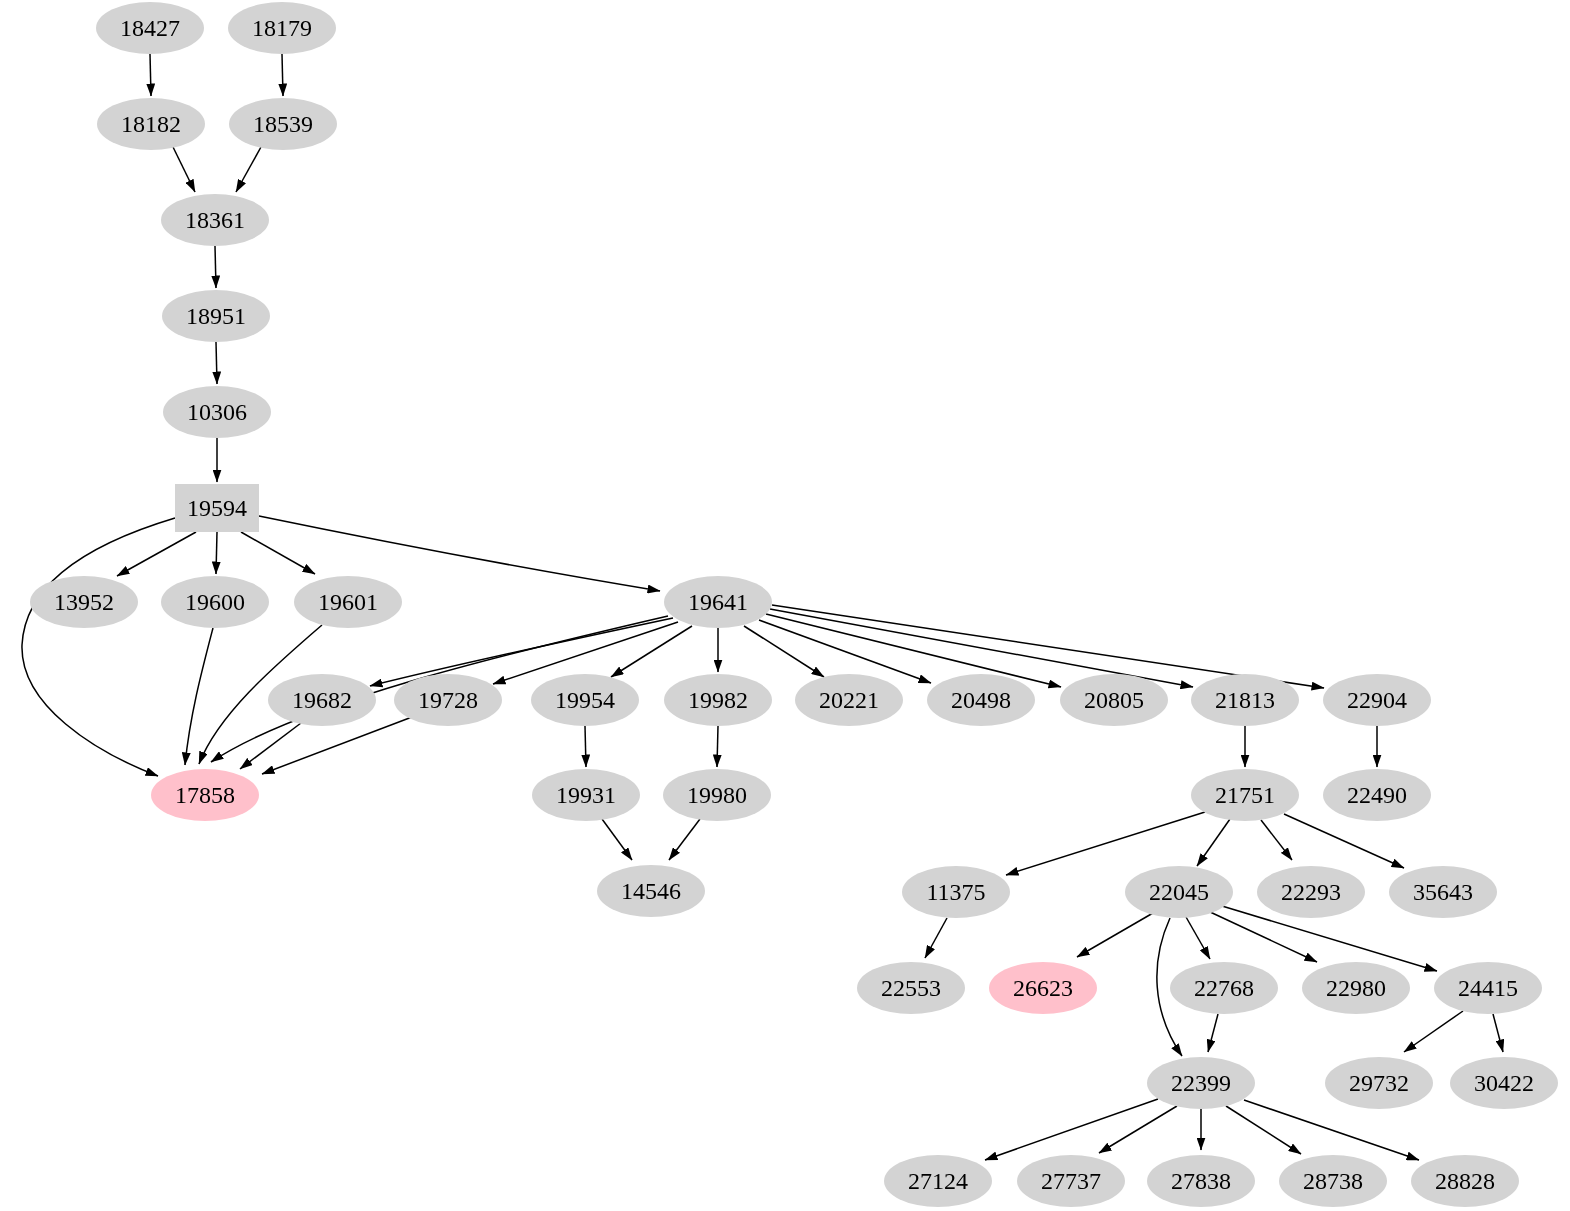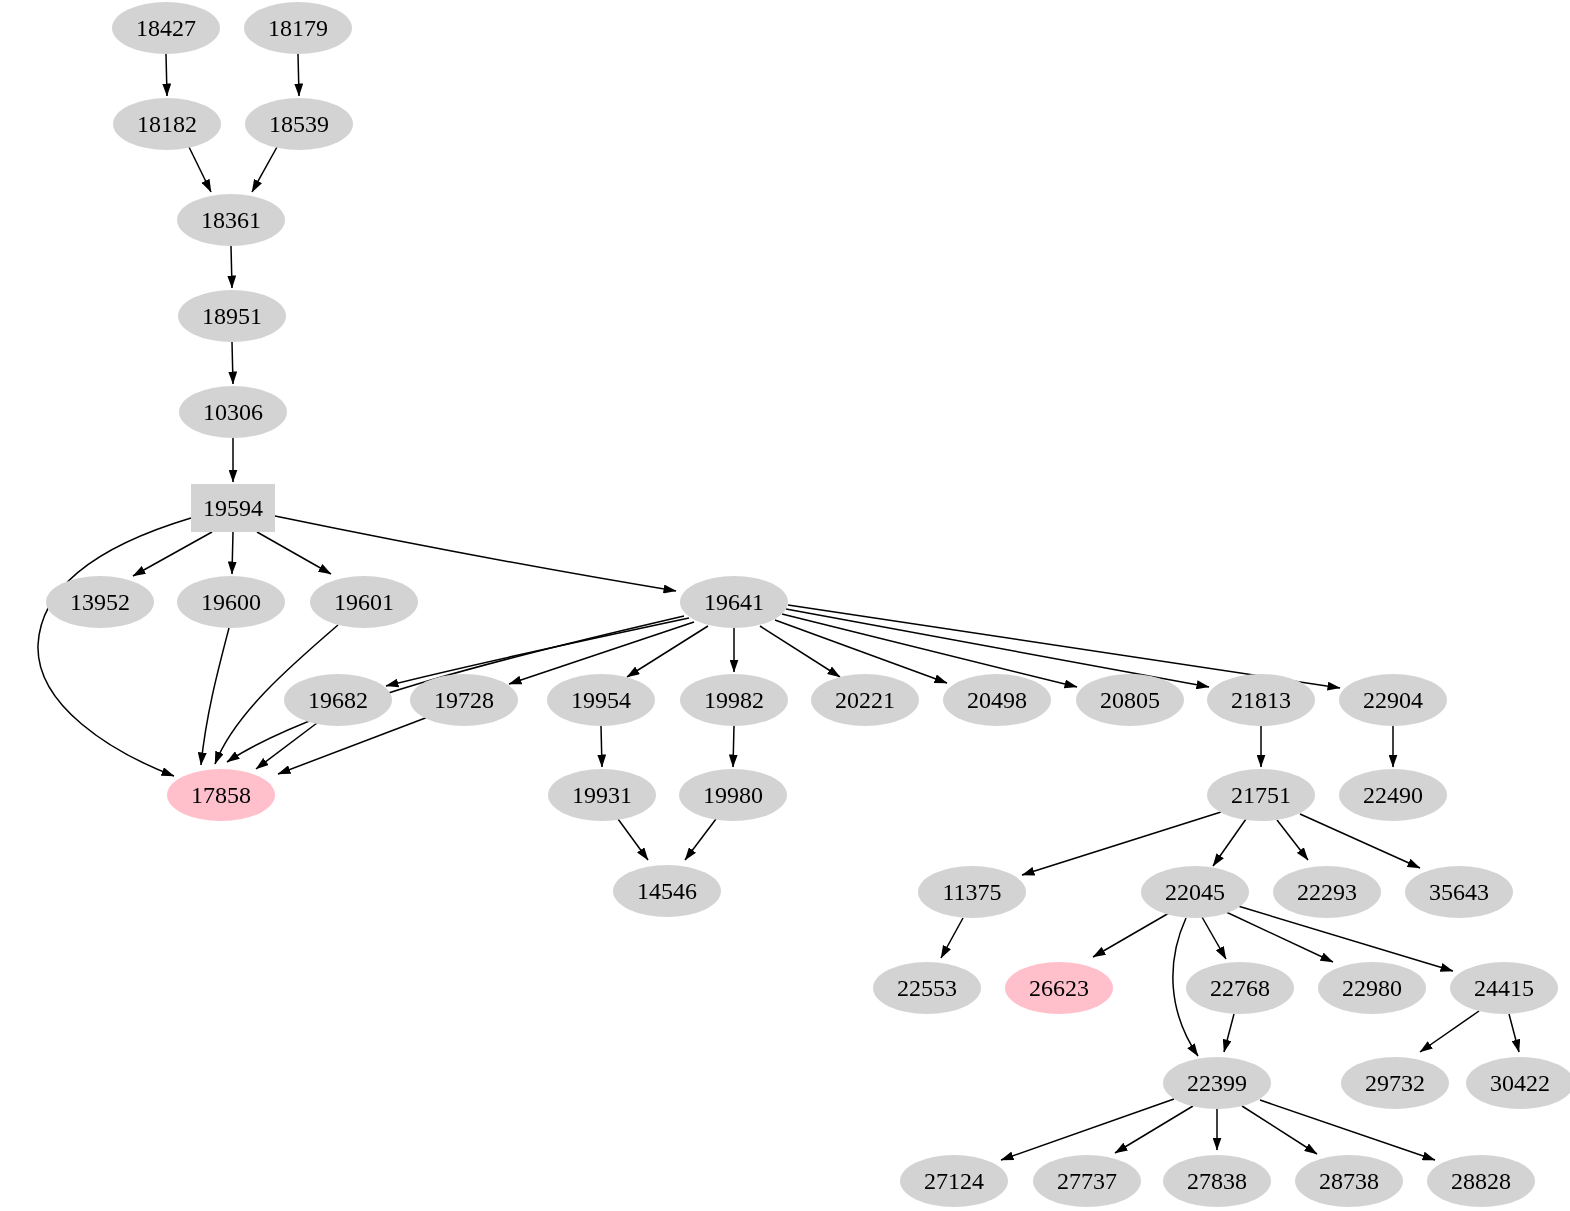--- a/index.html
+++ b/index.html
@@ -1,16 +1,16 @@
 <!DOCTYPE html>
 <html><head>
 <meta charset="utf-8">
 <style>
   html,body{margin:0;padding:0;background:#ffffff;}
-  .canvas-wrap{width:1284px;height:1211px;position:relative;background:#ffffff;padding-left:16px;}
+  .canvas-wrap{width:1284px;height:1211px;position:relative;background:#ffffff;}
   svg{display:block;}
   .edge{fill:none;stroke:#000000;stroke-width:1.5;}
   .node-label{font-family:"Liberation Serif","DejaVu Serif",serif;font-size:24px;fill:#000000;text-anchor:middle;}
 </style>
 </head>
 <body>
 
 <div class="canvas-wrap">
 <svg width="1570" height="1211" viewBox="0 0 1570 1211">
   <defs>

